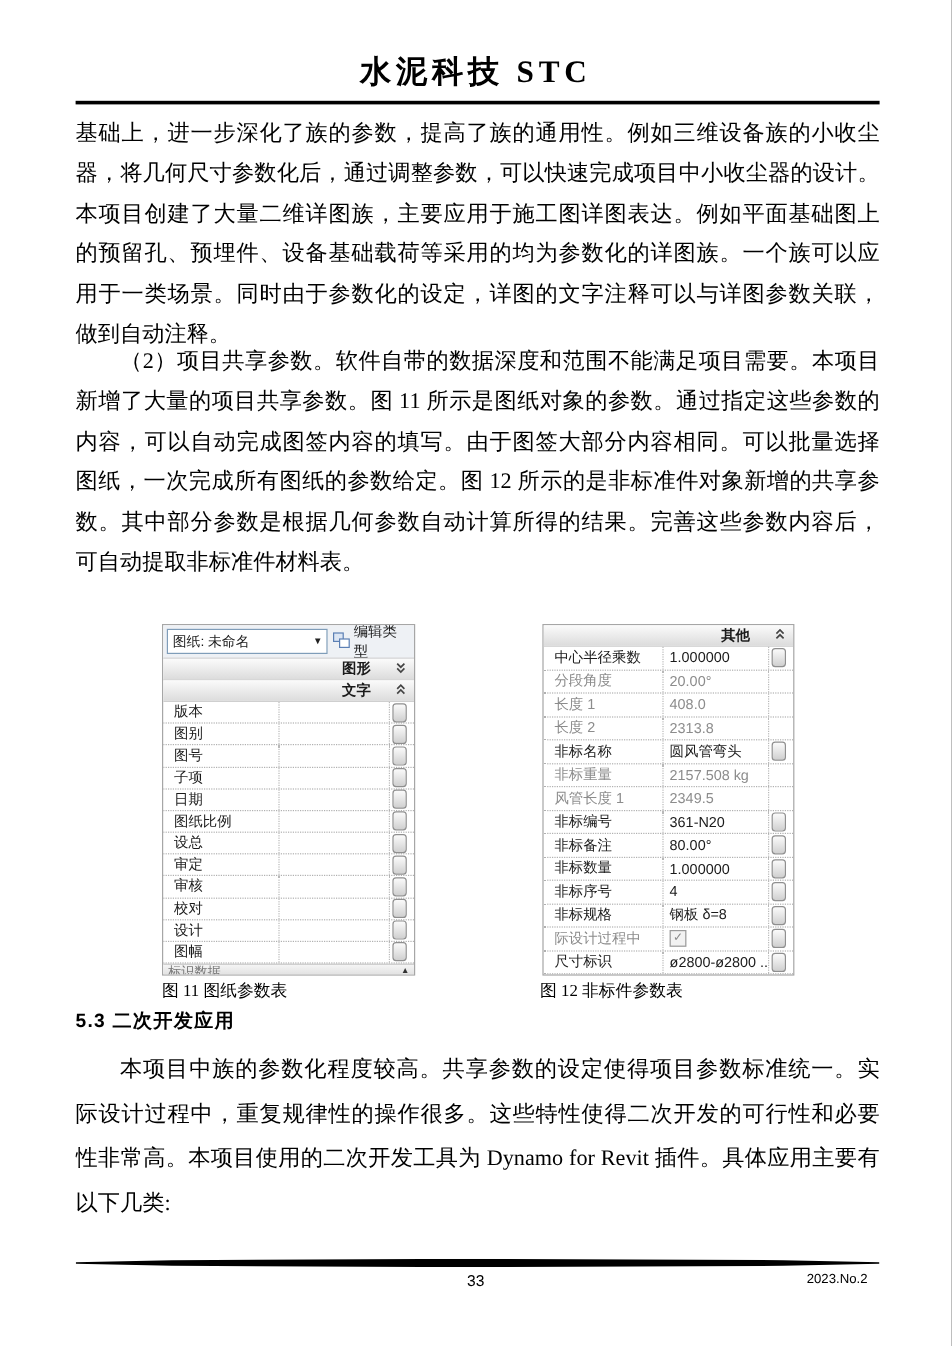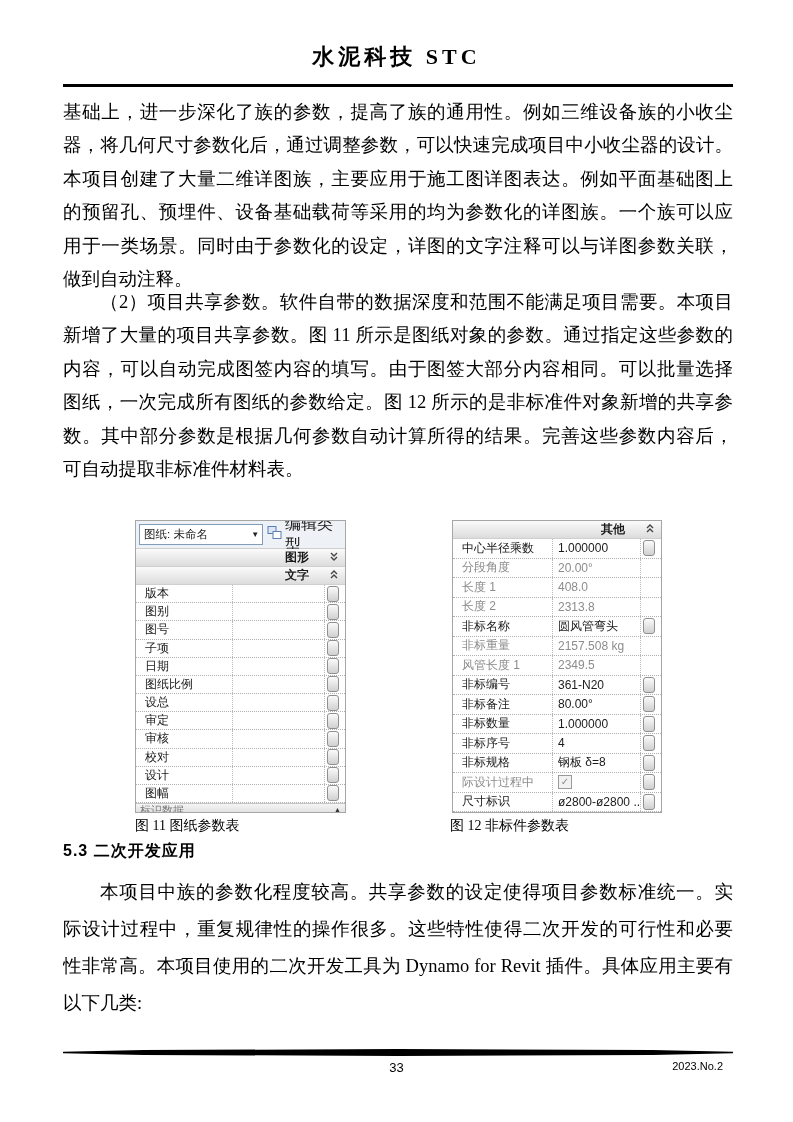--- a/index.html
+++ b/index.html
@@ -4,21 +4,21 @@
 <style>
   html,body { margin:0; padding:0; background:#888; }
   .page {
     position:relative; width:793px; height:1122px; margin:0 auto;
     background:#ffffff; overflow:hidden;
     font-family:"Liberation Serif","DejaVu Serif",serif; color:#000;
   }
   
   .hdr-title {
     position:absolute; top:42px; left:0; width:100%;
-    text-align:center; font-size:22px; letter-spacing:4px; font-weight:600;
+    text-align:center; font-size:26px; letter-spacing:4px; font-weight:600;
   }
   .hdr-rule { position:absolute; left:63px; top:84px; width:670px; height:2.5px; background:#000; }
 
   
   .para { position:absolute; left:63px; width:670px; font-size:18.5px; }
   .p1 { top:86px;margin-top:10px; }
   .p2 { top:286px; }
   .p3 { top:874px; }
   .line { height:33.4px; line-height:33.4px; overflow:hidden;
           text-align:justify; text-align-last:justify; }
@@ -45,21 +45,21 @@
   .panel.left  { left:135px; width:211px; }
   .panel.right { left:452px; width:210px; }
 
   .ptop { height:27px; flex:0 0 27px; background:#eef1f5; border-bottom:1px solid #cfcfcf;
           display:flex; align-items:center; padding:0 3px; gap:4px; }
   .dropdown { width:126px; height:19px; background:#fff; border:1px solid #7f9db9;
               display:flex; align-items:center; justify-content:space-between;
               padding:0 3px 0 4px; font-size:11.5px; }
   .ddtext { overflow:hidden; white-space:nowrap; }
   .ddarrow { font-size:8px; color:#222; }
-  .edittype { display:flex; align-items:center; gap:3px; font-size:16px; cursor:default; }
+  .edittype { display:flex; align-items:center; gap:3px; font-size:12px; cursor:default; }
 
   .rows { display:flex; flex-direction:column; flex:1 1 auto; }
   .sechdr { flex:0 0 17px; background:linear-gradient(#fbfbfb,#dcdcdc);
             border-bottom:1px solid #cfcfcf; font-weight:bold;
             display:flex; align-items:center; justify-content:flex-end;
             padding:0 6px 0 4px;gap:20px; }
   .prow { flex:1 1 auto; display:flex; align-items:center;
           border-bottom:1px dotted #b0b0b0; padding-right:4px; min-height:0; }
   .pname { box-sizing:border-box; padding-left:9px; border-right:1px dotted #b8b8b8;
            overflow:hidden; white-space:nowrap; align-self:stretch; display:flex; align-items:center; }

